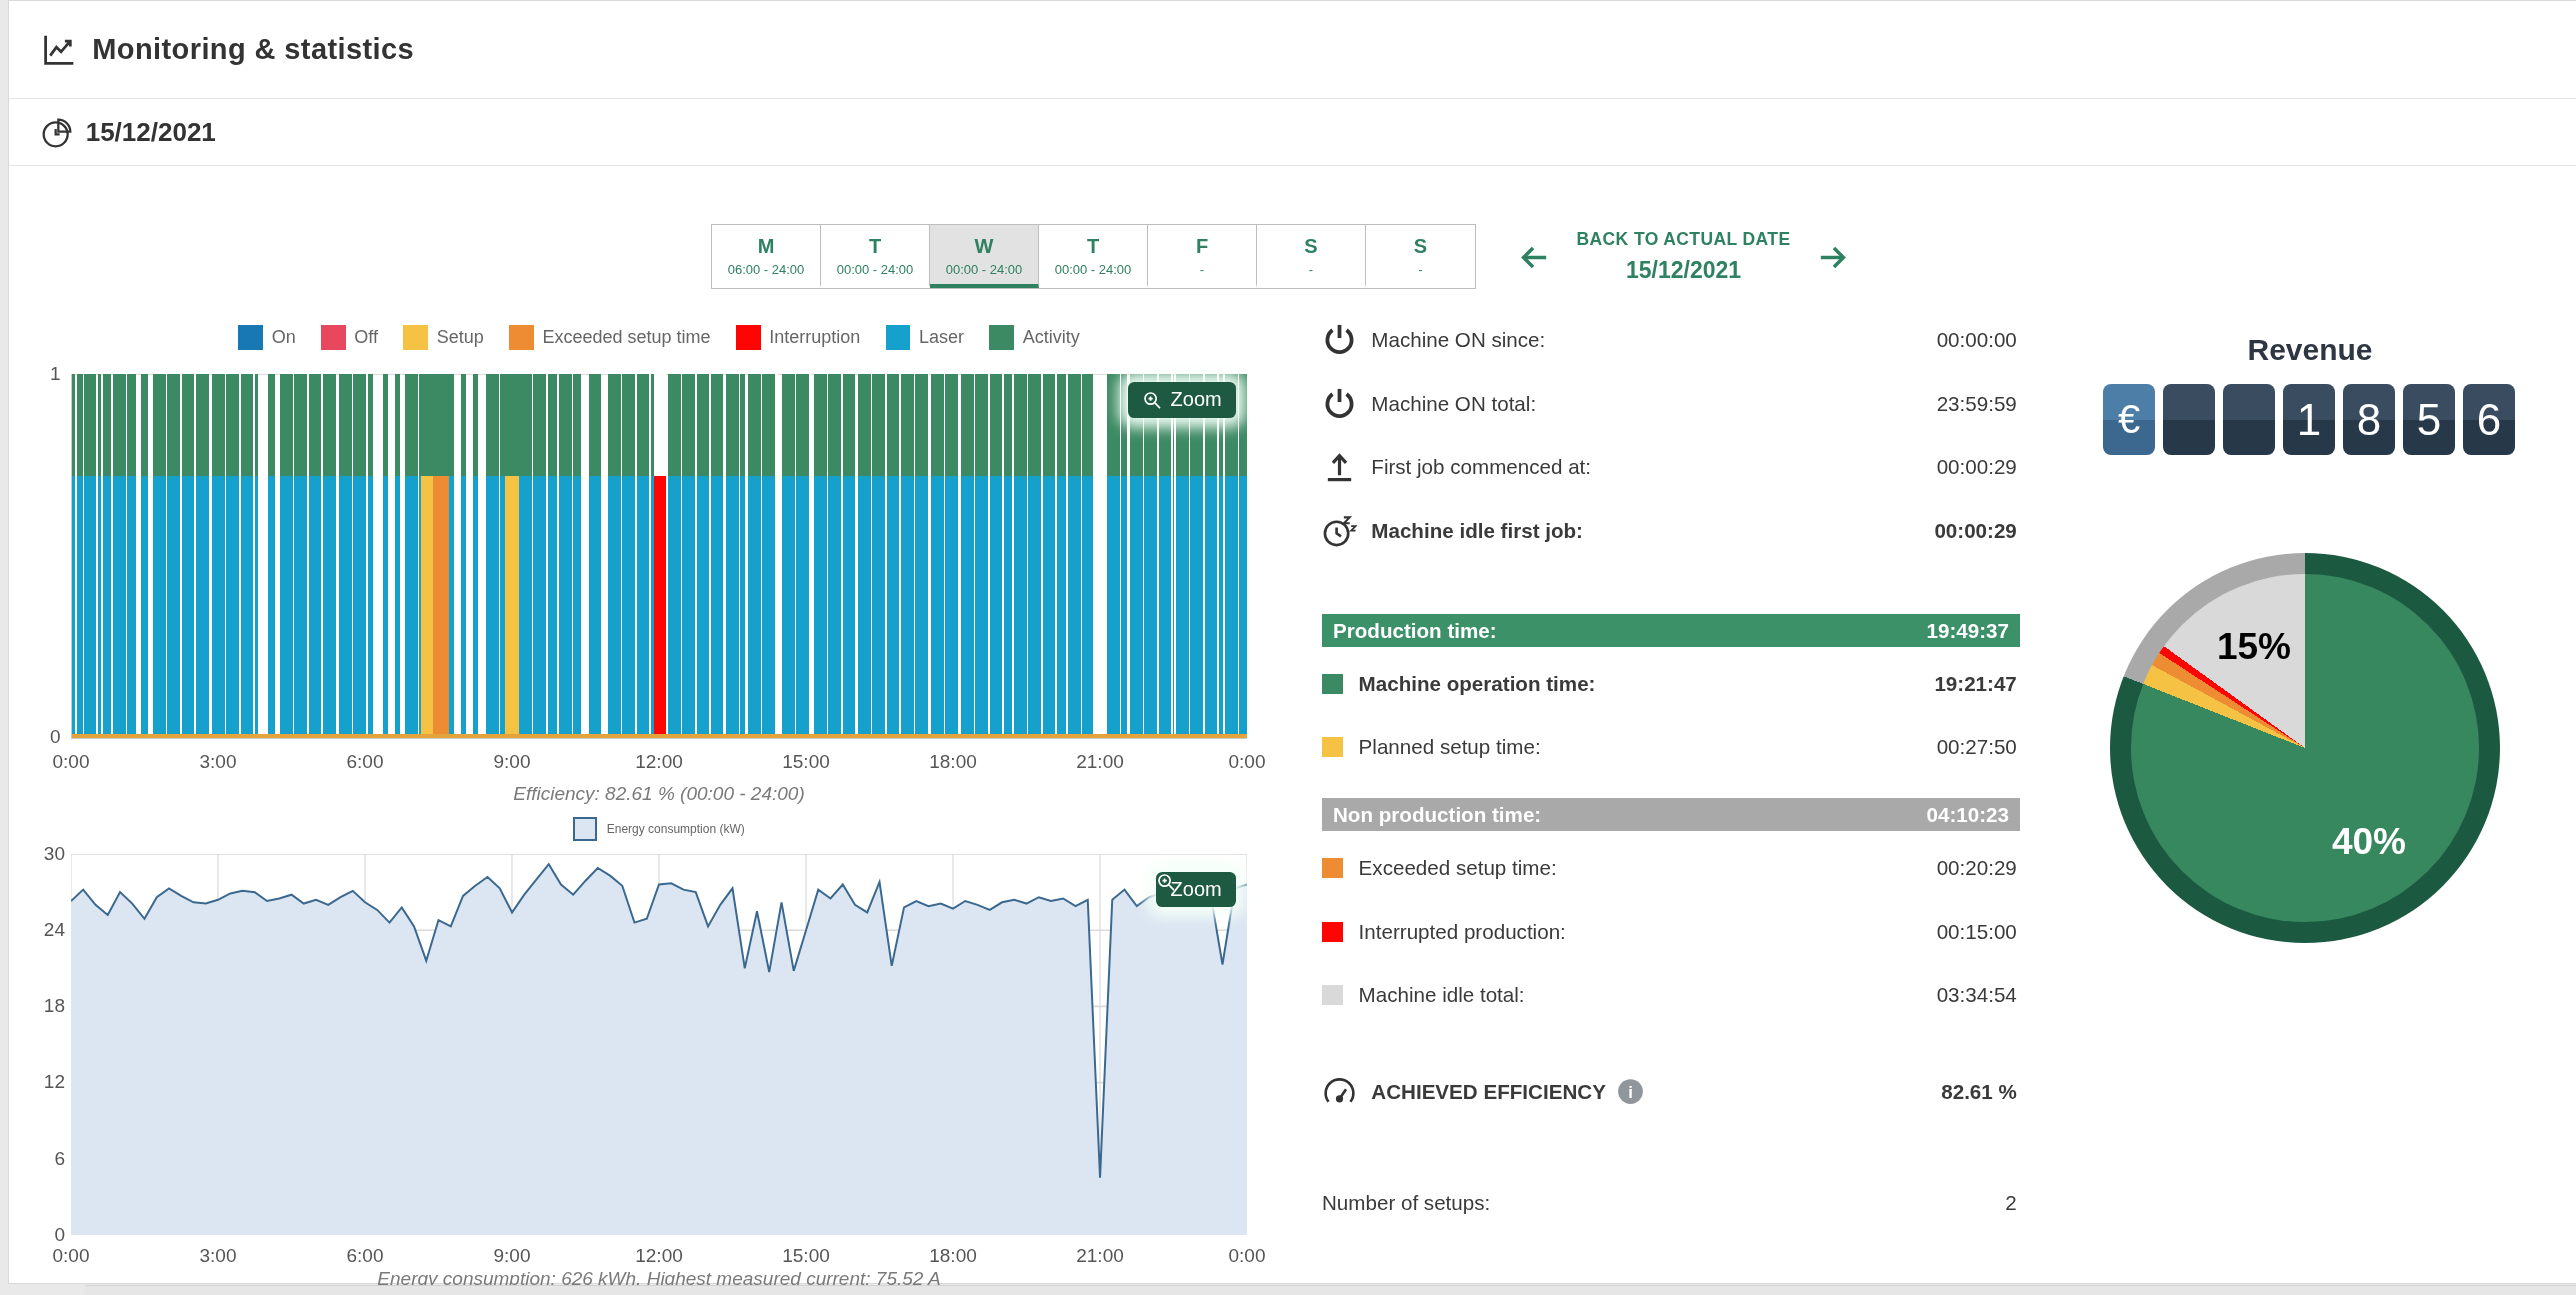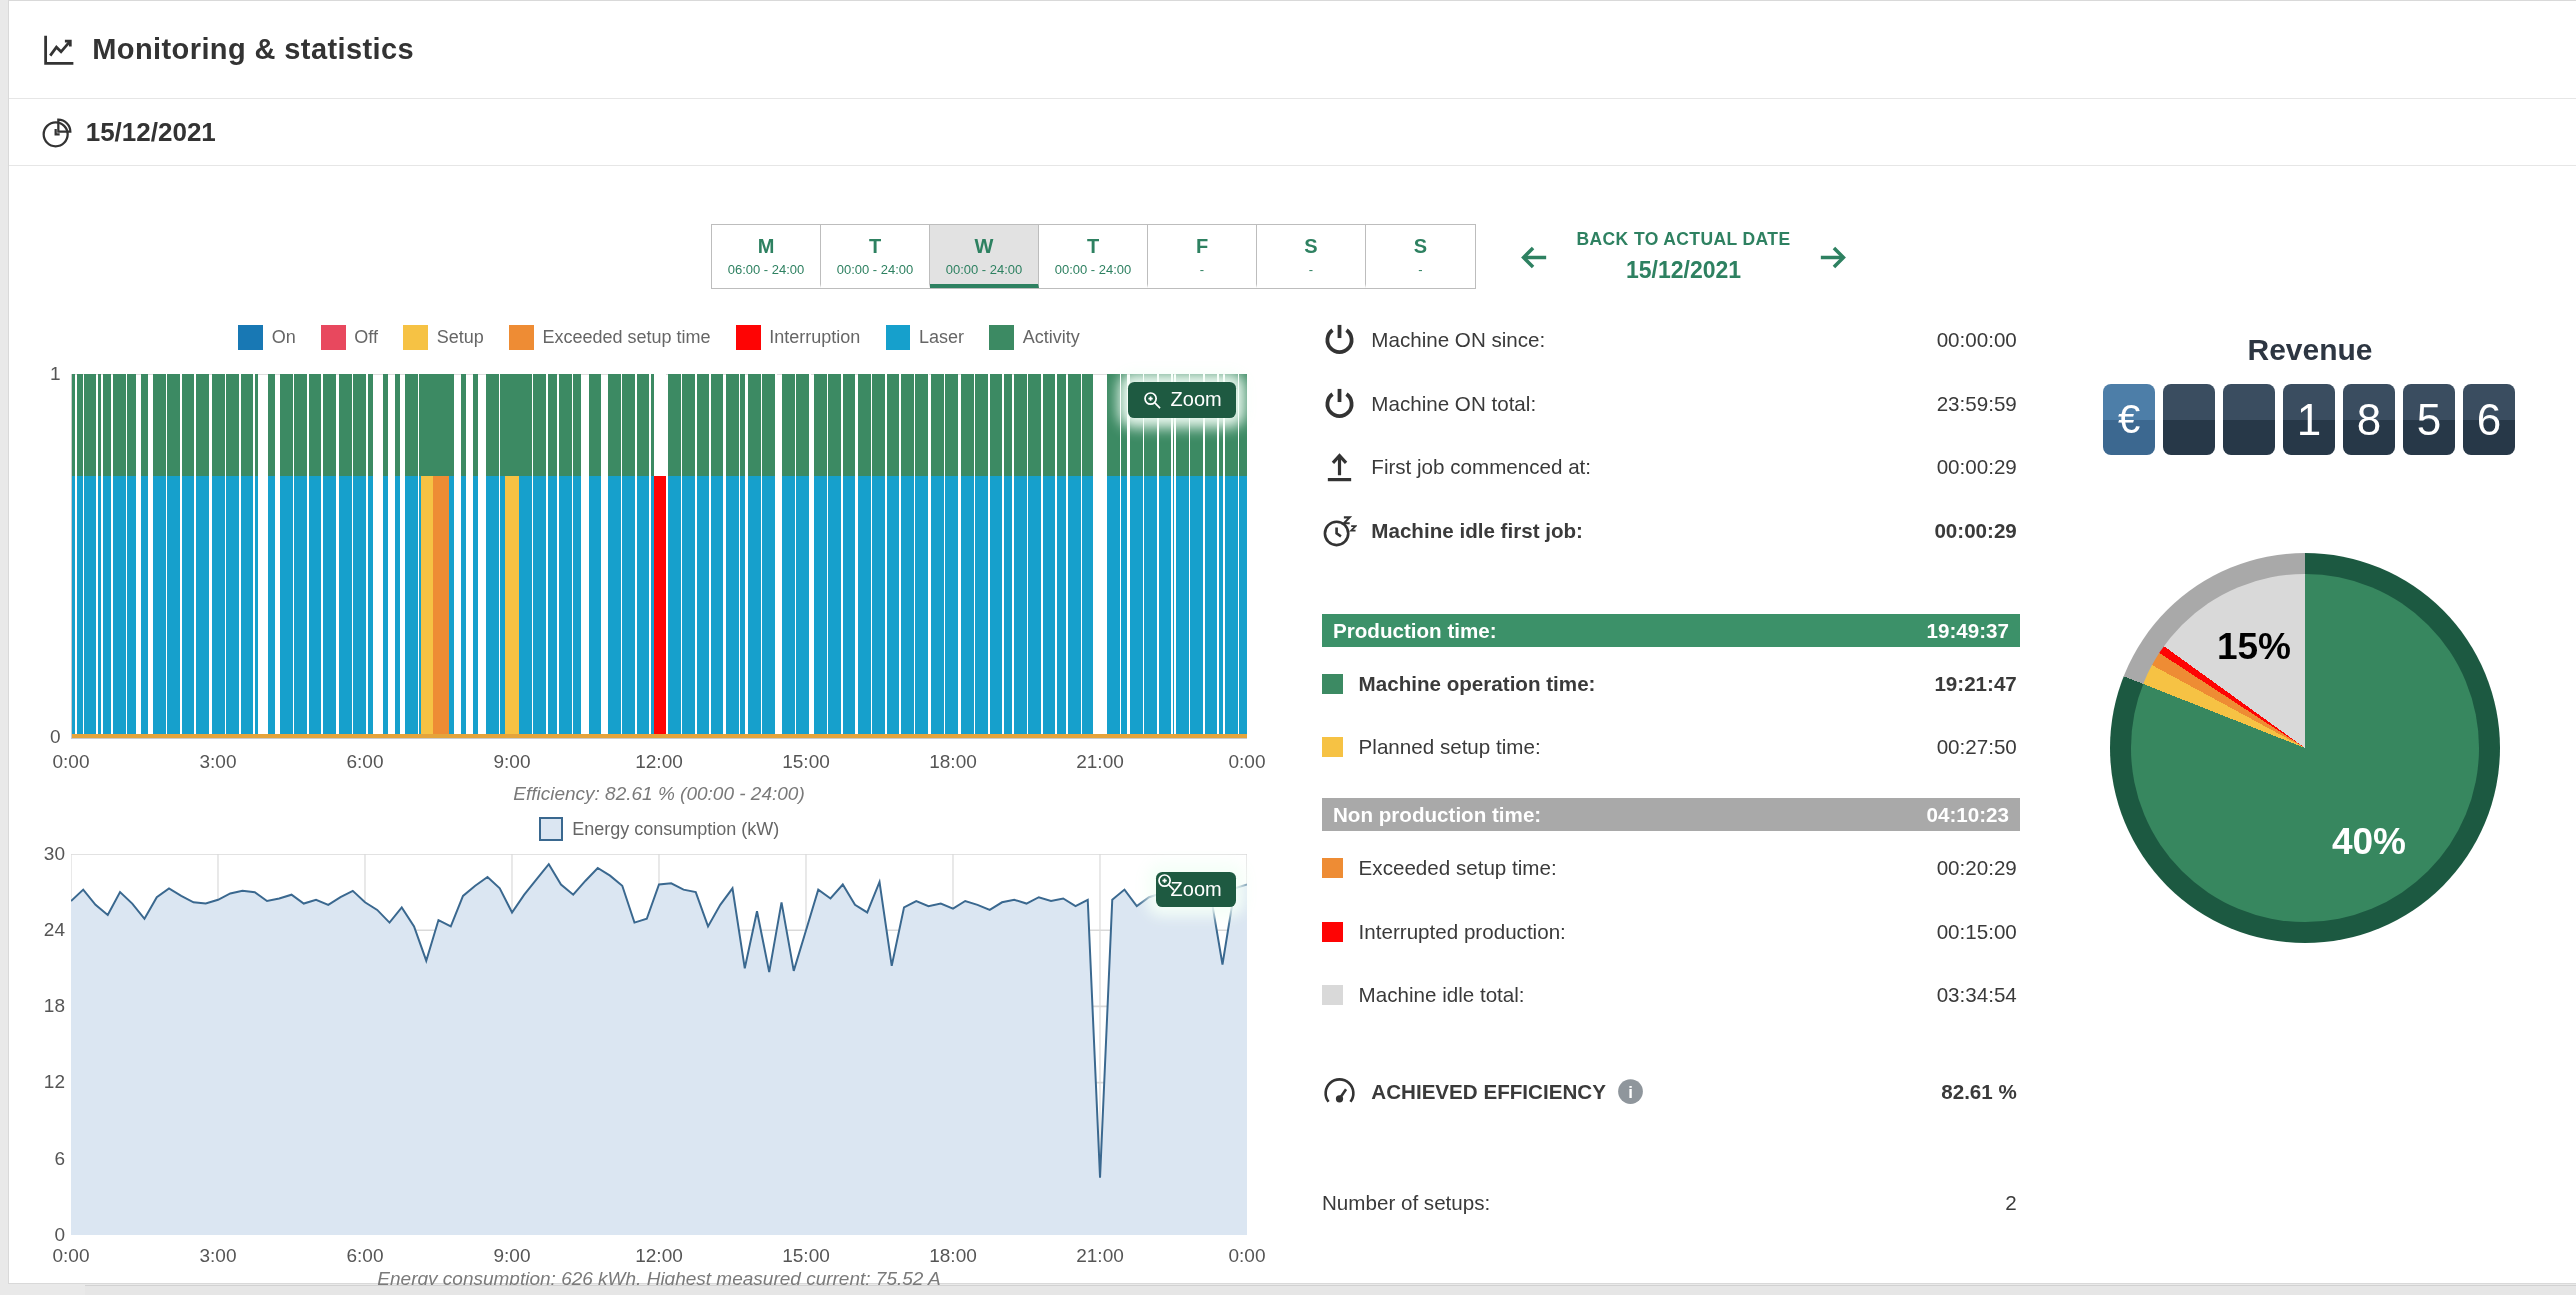--- a/index.html
+++ b/index.html
@@ -46,21 +46,21 @@
   .seg .body{ position:absolute; left:0; right:0; top:28%; bottom:0; }
   .baseline { position:absolute; left:0; right:0; bottom:0; height:4px; background:#e5a43b; z-index:5; }
   .ytick { position:absolute; font-size:19px; color:#555; }
   .xticks { position:absolute; left:62px; width:1176px; height:24px;text-align:center; }
   .xticks span { position:absolute; transform:translateX(-50%); font-size:19px; color:#555; }
   .caption { position:absolute; left:62px; width:1176px; text-align:center;
              font-size:19px; font-style:italic; color:#7a7a7a; }
   .legend2 { position:absolute; left:62px; top:816px; width:1176px; display:flex;
              justify-content:center; align-items:center; gap:9.5px; }
   .legend2 .box { width:24px; height:24px; background:#dbe6f2; border:2.4px solid #3a688f; cursor:pointer; }
-  .legend2 .lb { font-size:18px; color:#666; }
+  .legend2 .lb { font-size:12px; color:#666; }
   .en { position:absolute; left:62px; top:853px; width:1176px; height:381px; }
   .en svg { position:absolute; left:0; top:0; }
   .en .yl { position:absolute; left:-41px; width:35px; text-align:right; font-size:19px; color:#555; }
   .zoombtn { position:absolute; right:11px; display:flex; align-items:center; gap:8px;
              background:#1e5a41; color:#fff; font-size:20px; padding:6.3px 14.3px; border-radius:6.3px;
              cursor:pointer; z-index:9; box-shadow:0 0 14.3px 9.5px rgba(244,255,248,.95); }
   
   .stats { position:absolute; left:1313px; top:0; width:698px; }
   .srow { position:absolute; left:0; width:698px; display:flex; align-items:center; }
   .srow .ic { width:35px; height:35px; margin-right:14.3px; flex:none; }

